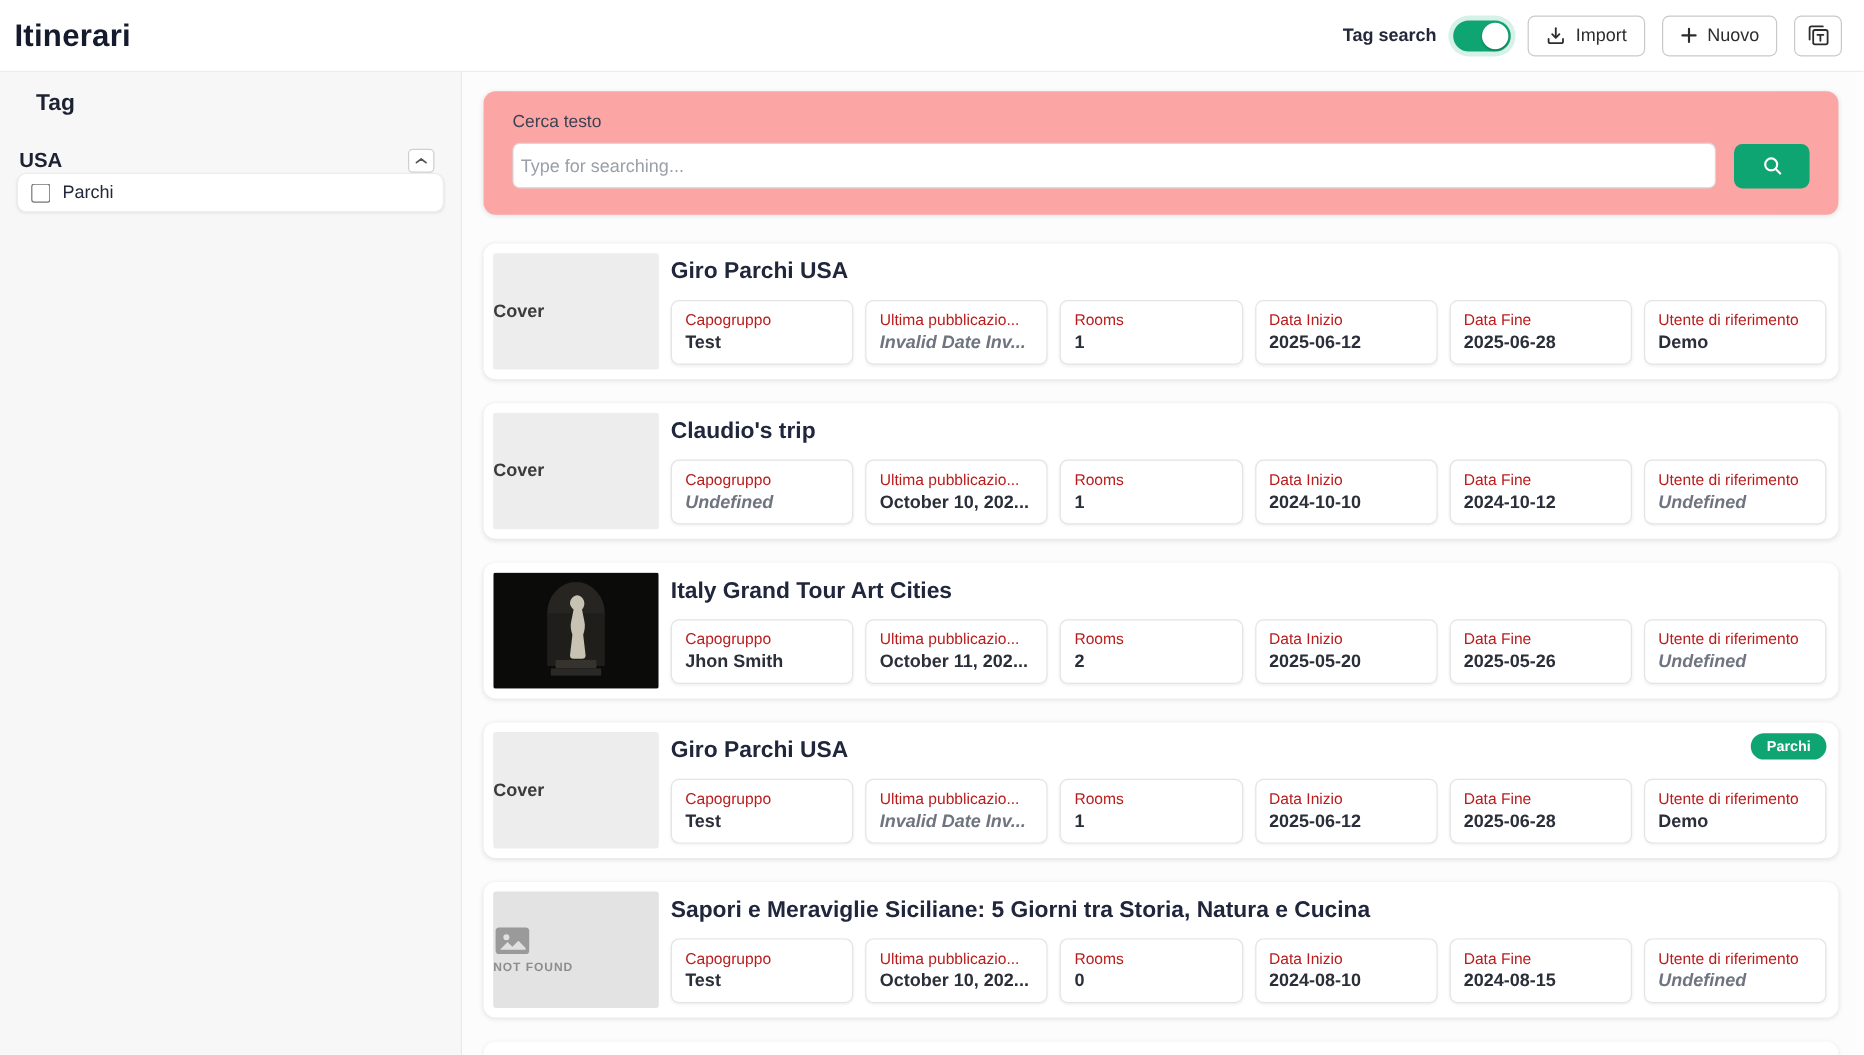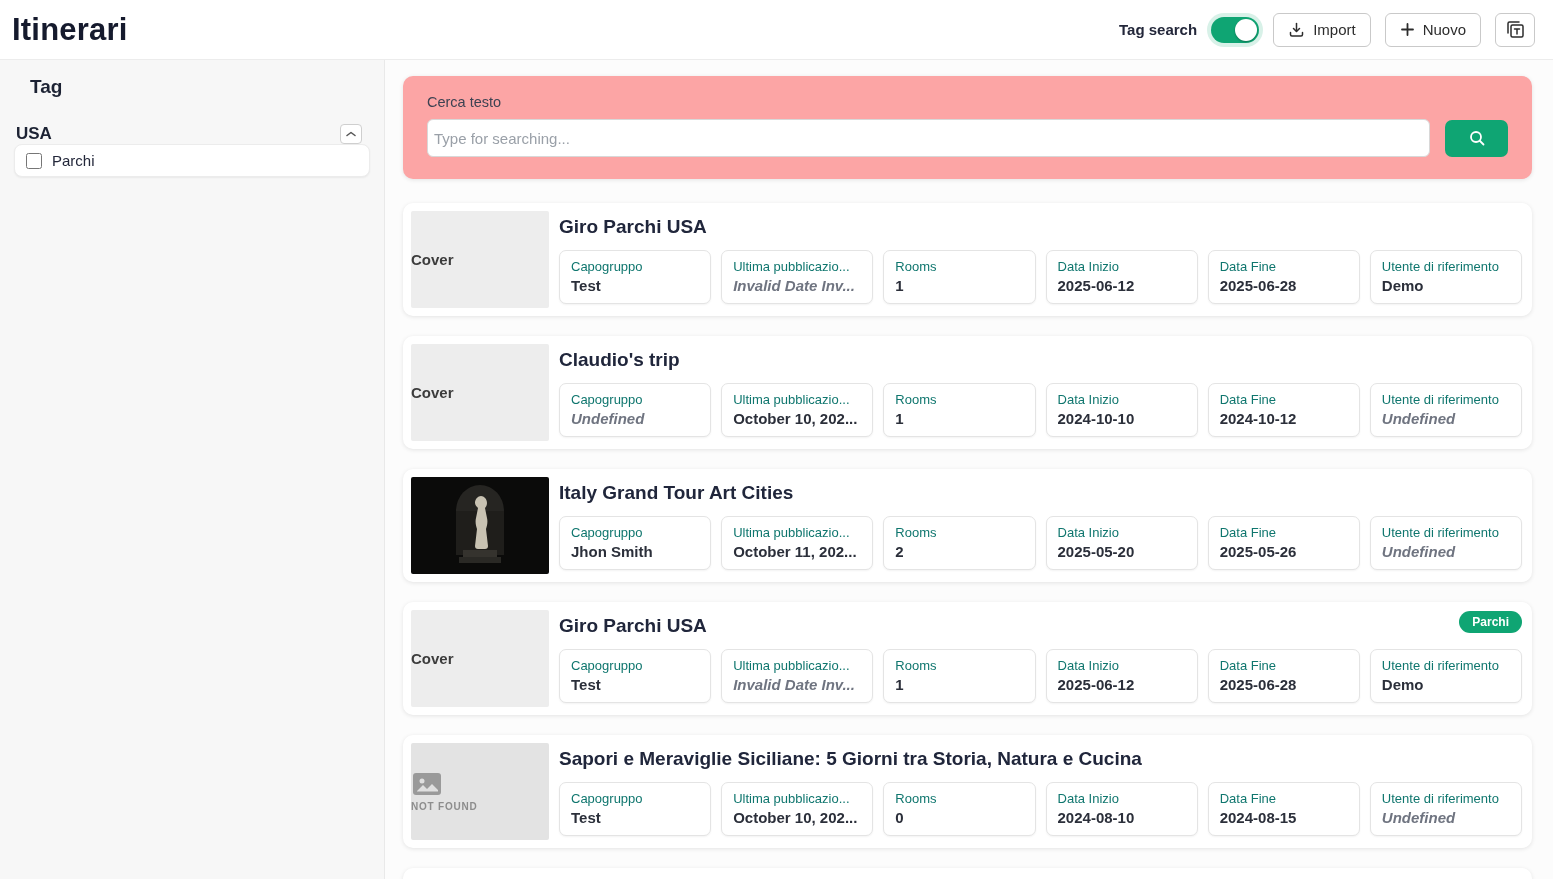--- a/index.html
+++ b/index.html
@@ -3,21 +3,21 @@
 <meta charset="utf-8">
 <style>
   *{box-sizing:border-box;margin:0;padding:0}
   html,body{width:1553px;height:879px;overflow:hidden}
   body{font-family:"Liberation Sans","DejaVu Sans",sans-serif;background:#fff;color:#23273a}
   :root{--accent:#0fa573;--border:#e6e6e6}
 
   
   .topbar{height:60px;display:flex;align-items:center;justify-content:space-between;
     padding:0 18px 0 12px;border-bottom:1px solid #ececec;background:#fff}
-  .page-title{font-size:31px;font-weight:700;color:#151a2d;letter-spacing:.2px}
+  .page-title{font-size:26px;font-weight:700;color:#151a2d;letter-spacing:.2px}
   .topbar-right{display:flex;align-items:center;gap:14px}
   .tag-search-label{font-weight:700;font-size:15px;color:#23273a}
   .toggle{width:48px;height:26px;border-radius:13px;background:#cfcfcf;position:relative;cursor:pointer;flex:none}
   .toggle.on{background:var(--accent);box-shadow:0 0 0 4px rgba(15,165,115,.16)}
   .toggle .knob{position:absolute;top:2px;left:2px;width:22px;height:22px;background:#fff;border-radius:50%;
     box-shadow:0 1px 2px rgba(0,0,0,.3);transition:left .1s}
   .toggle.on .knob{left:24px}
   .btn{display:flex;align-items:center;gap:8px;background:#fff;border:1px solid #c9c9c9;border-radius:6px;
     height:34px;padding:0 14px;font-size:15px;color:#2c2c2c;cursor:pointer;font-family:inherit}
   .btn.icon-only{padding:0 8px;width:40px;justify-content:center}
@@ -59,21 +59,21 @@
   .card.cover-notfound .img-icon{display:block}
   .card.cover-notfound .cover-text{font-size:10px;font-weight:700;color:#8d8d8d;letter-spacing:.8px;margin-top:4px}
   .card.cover-image .statue-img{display:block;width:100%;height:100%}
 
   .card-body{flex:1;min-width:0;padding-top:2px}
   .card-title{font-size:19px;font-weight:700;color:#20263b;margin:3px 0 12px;white-space:nowrap;
     overflow:hidden;text-overflow:ellipsis}
   .info-row{display:flex;gap:10px;padding-right:2px}
   .info-box{flex:1;min-width:0;background:#fff;border:1px solid #e4e4e4;border-radius:7px;
     box-shadow:0 1px 2px rgba(0,0,0,.05);padding:8px 11px 9px;display:flex;flex-direction:column;gap:3px}
-  .info-label{font-size:13px;color:#0f766e;white-space:nowrap;overflow:hidden;text-overflow:ellipsis}
+  .info-label{font-size:13px;color:#b91c1c;white-space:nowrap;overflow:hidden;text-overflow:ellipsis}
   .info-value{font-size:15px;font-weight:700;color:#2b2f3a;white-space:nowrap;overflow:hidden;text-overflow:ellipsis}
   .info-value.muted{color:#6f7480;font-style:italic;font-weight:600}
   .badge{position:absolute;top:9px;right:10px;background:var(--accent);color:#fff;font-size:12px;
     font-weight:700;padding:5px 13px;border-radius:13px;line-height:1}
   .card.partial{height:22px;min-height:0;margin-bottom:0;cursor:default}
 </style>
 </head>
 <body>
 
 <header class="topbar">

